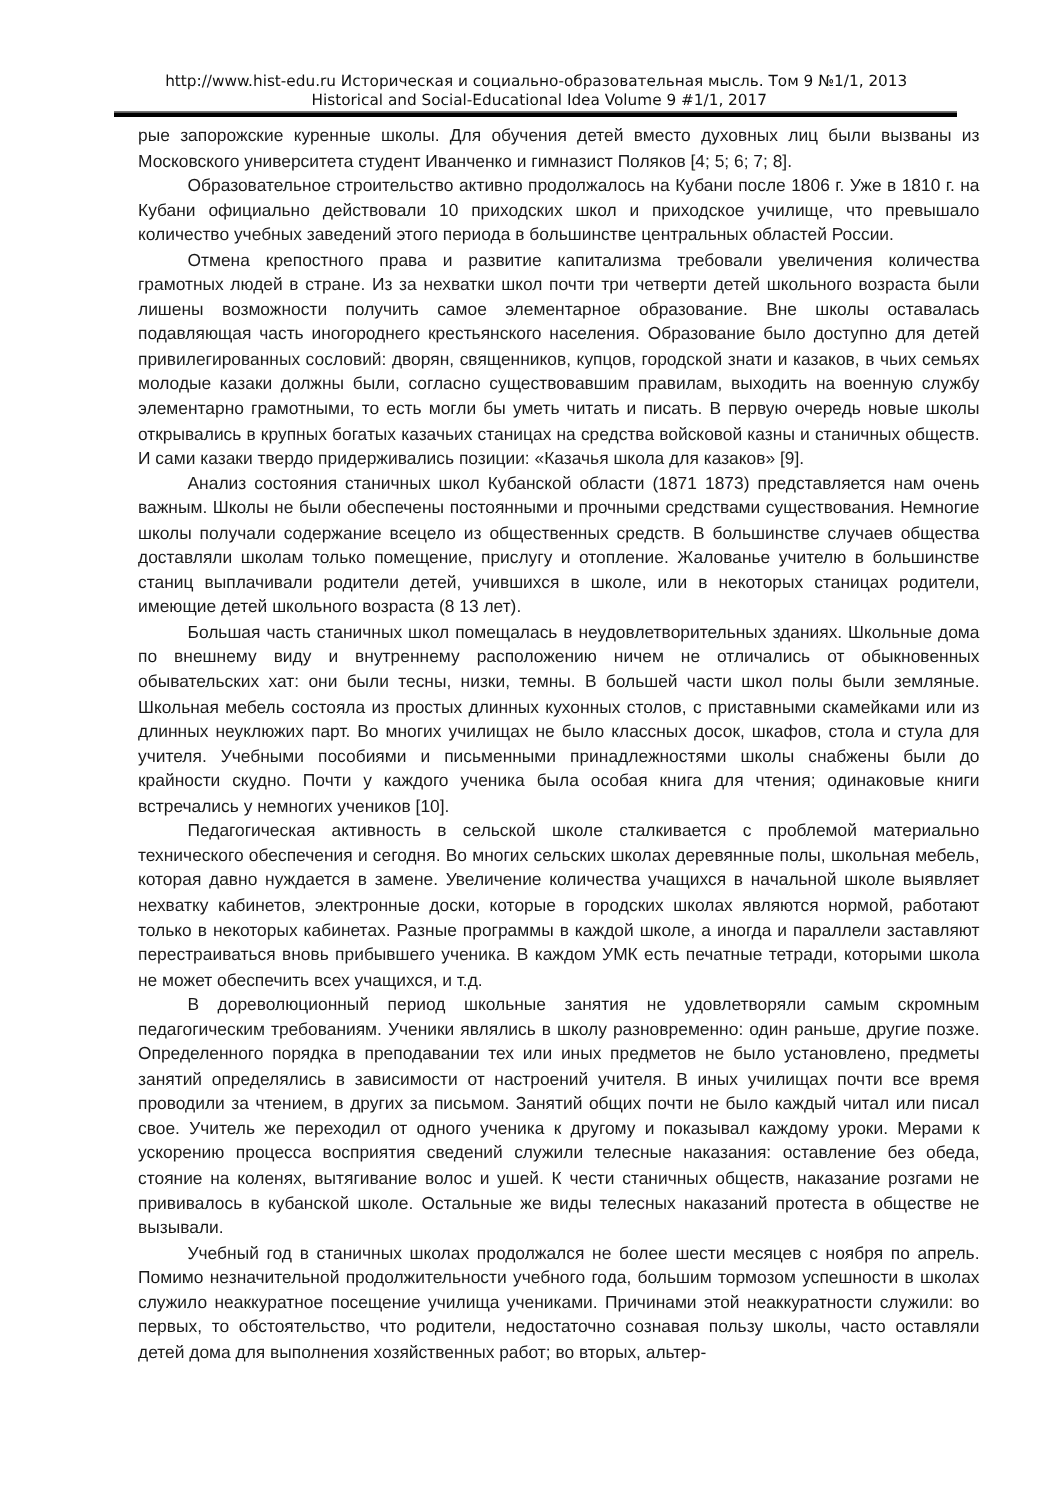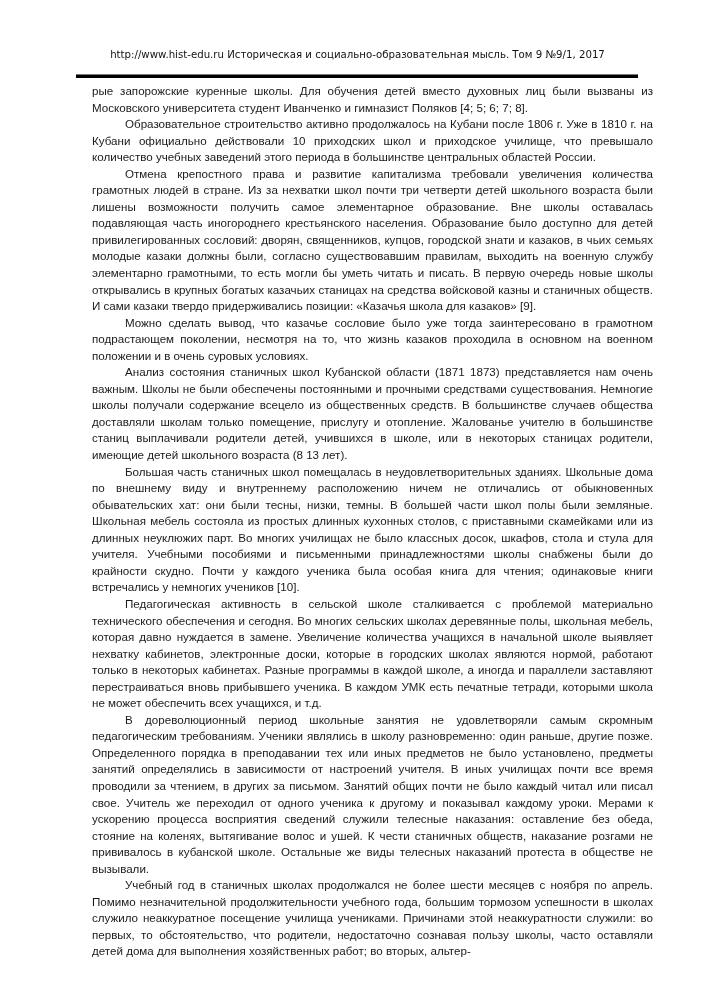--- a/index.html
+++ b/index.html
@@ -17,29 +17,29 @@
                font-family: Liberation Sans, sans-serif; font-size: 11.6px; line-height: 16.55px;
                color: #1a1a1a; text-align: justify; }
   .body-text p { margin: 0; padding: 0; }
   .body-text p.indent { text-indent: 33px; }
 </style>
 </head>
 <body>
 
 <div class="page">
   <div class="header">
-    <div class="line1"><span class="url">http://www.hist-edu.ru</span><span> Историческая и социально-образовательная мысль. Том 9 №9/1,  2017</span></div>
+    <div class="line1"><span class="url">http://www.hist-edu.ru</span><span> Историческая и социально-образовательная мысль. Том 9 №1/1,  2013</span></div>
+    <div class="line2">Historical and Social-Educational Idea  Volume 9 #1/1,    2017</div>
   </div>
   <div class="rule rule-thin"></div>
   <div class="rule rule-thick"></div>
 
   <div class="body-text">
     <p>рые запорожские куренные школы. Для обучения детей вместо духовных лиц были вызваны из Московского университета студент Иванченко и гимназист Поляков [4; 5; 6; 7; 8].</p>
     <p class="indent">Образовательное строительство активно продолжалось на Кубани после 1806 г. Уже в 1810 г. на Кубани официально действовали 10 приходских школ и приходское училище, что превышало количество учебных заведений этого периода в большинстве центральных областей России.</p>
     <p class="indent">Отмена крепостного права и развитие капитализма требовали увеличения количества грамотных людей в стране. Из за нехватки школ почти три четверти детей школьного возраста были лишены возможности получить самое элементарное образование. Вне школы оставалась подавляющая часть иногороднего крестьянского населения. Образование было доступно для детей привилегированных сословий: дворян, священников, купцов, городской знати и казаков, в чьих семьях молодые казаки должны были, согласно существовавшим правилам, выходить на военную службу элементарно грамотными, то есть могли бы уметь читать и писать. В первую очередь новые школы открывались в крупных богатых казачьих станицах на средства войсковой казны и станичных обществ. И сами казаки твердо придерживались позиции: «Казачья школа   для казаков» [9].</p>
-    <p class="indent">Можно сделать вывод, что казачье сословие было уже тогда заинтересовано в грамотном подрастающем поколении, несмотря на то, что жизнь казаков проходила в основном на военном положении и в очень суровых условиях.</p>
     <p class="indent">Анализ состояния станичных школ Кубанской области (1871 1873) представляется нам очень важным. Школы не были обеспечены постоянными и прочными средствами существования. Немногие школы получали содержание всецело из общественных средств. В большинстве случаев общества доставляли школам только помещение, прислугу и отопление. Жалованье учителю в большинстве станиц выплачивали родители детей, учившихся в школе, или в некоторых станицах родители, имеющие детей школьного возраста (8 13 лет).</p>
     <p class="indent">Большая часть станичных школ помещалась в неудовлетворительных зданиях. Школьные дома по внешнему виду и внутреннему расположению ничем не отличались от обыкновенных обывательских хат: они были тесны, низки, темны. В большей части школ полы были земляные. Школьная мебель состояла из простых длинных кухонных столов, с приставными скамейками или из длинных неуклюжих парт. Во многих училищах не было классных досок, шкафов, стола и стула для учителя. Учебными пособиями и письменными принадлежностями школы снабжены были до крайности скудно. Почти у каждого ученика была особая книга для чтения; одинаковые книги встречались у немногих учеников [10].</p>
     <p class="indent">Педагогическая активность в сельской школе сталкивается с проблемой материально технического обеспечения и сегодня. Во многих сельских школах деревянные полы, школьная мебель, которая давно нуждается в замене. Увеличение количества учащихся в начальной школе выявляет нехватку кабинетов, электронные доски, которые в городских школах являются нормой, работают только в некоторых кабинетах. Разные программы в каждой школе, а иногда и параллели заставляют перестраиваться вновь прибывшего ученика. В каждом УМК есть печатные тетради, которыми школа не может обеспечить всех учащихся, и т.д.</p>
     <p class="indent">В дореволюционный период школьные занятия не удовлетворяли самым скромным педагогическим требованиям. Ученики являлись в школу разновременно: один раньше, другие позже. Определенного порядка в преподавании тех или иных предметов не было установлено, предметы занятий определялись в зависимости от настроений учителя. В иных училищах почти все время проводили за чтением, в других   за письмом. Занятий общих почти не было   каждый читал или писал свое. Учитель же переходил от одного ученика к другому и показывал каждому уроки. Мерами к ускорению процесса восприятия сведений служили телесные наказания: оставление без обеда, стояние на коленях, вытягивание волос и ушей. К чести станичных обществ, наказание розгами не прививалось в кубанской школе. Остальные же виды телесных наказаний протеста в обществе не вызывали.</p>
     <p class="indent">Учебный год в станичных школах продолжался не более шести месяцев   с ноября по апрель. Помимо незначительной продолжительности учебного года, большим тормозом успешности в школах служило неаккуратное посещение училища учениками. Причинами этой неаккуратности служили: во первых, то обстоятельство, что родители, недостаточно сознавая пользу школы, часто оставляли детей дома для выполнения хозяйственных работ; во вторых, альтер-</p>
   </div>
 </div>
 
 </body></html>

